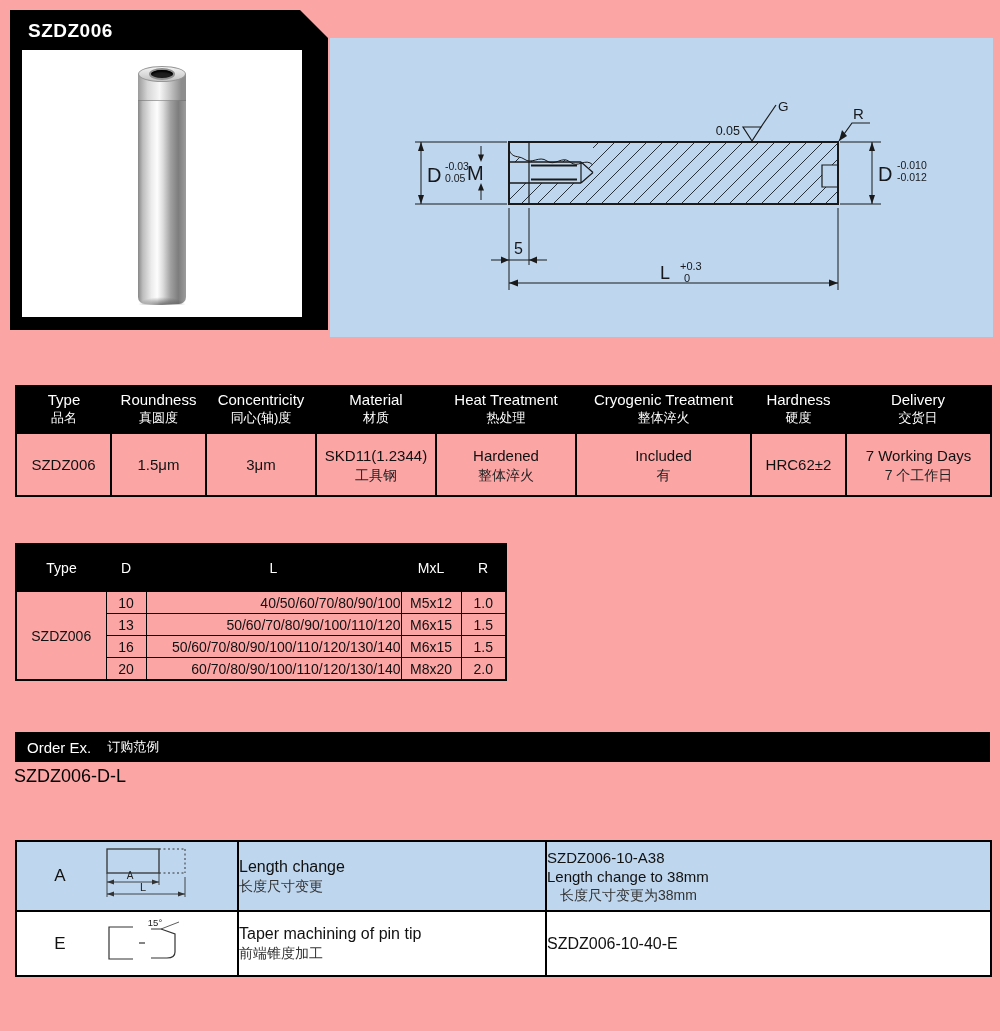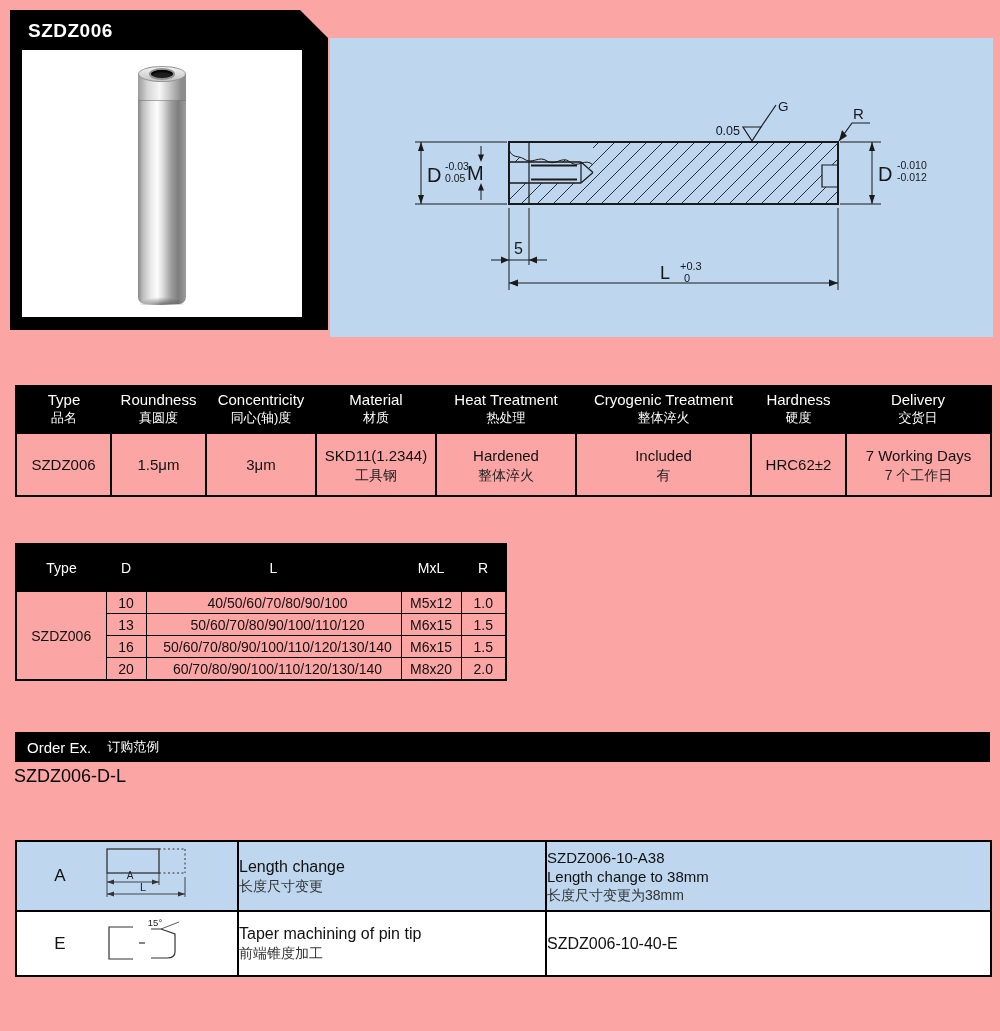--- a/index.html
+++ b/index.html
@@ -37,21 +37,21 @@
   .spec-table td{border:2px solid #000;text-align:center;height:61px;font-size:15px;padding:0;}
   .h-en{font-size:15px;line-height:18px;}
   .h-cn{font-size:13px;line-height:16px;margin-top:1px;}
   .c-en{font-size:15px;line-height:19px;}
   .c-cn{font-size:14px;line-height:18px;margin-top:1px;color:#222;}
 
   
   .dim-table{position:absolute;left:15px;top:543px;width:490px;border:2px solid #000;}
   .dim-table th{background:#000;color:#fff;font-weight:normal;font-size:14px;height:46px;padding:0;border:0;}
   .dim-table td{border:1.5px solid #000;font-size:14px;height:21px;padding:0;text-align:center;}
-  .dim-table td.lcol{text-align:center;padding-left:8px;}
+  .dim-table td.lcol{text-align:right;padding-left:8px;}
 
   
   .order-bar{position:absolute;left:15px;top:732px;width:975px;height:30px;background:#000;color:#fff;
     display:flex;align-items:center;gap:16px;padding-left:12px;box-sizing:border-box;}
   .order-bar .en{font-size:15px;}
   .order-bar .cn{font-size:13px;}
   .order-code{position:absolute;left:14px;top:766px;font-size:18px;color:#000;}
 
   
   .alt-table{position:absolute;left:15px;top:840px;width:975px;border:2px solid #000;}
@@ -64,21 +64,21 @@
   tr.alt-row-a td{background:#bed6ee;height:68px;}
   tr.alt-row-e td{background:#fff;height:63px;}
   .code-cell{display:flex;align-items:center;}
   .alt-code{width:86px;text-align:center;font-size:17px;color:#111;}
   .alt-diagram svg text{font-family:"Liberation Sans",sans-serif;fill:#222;}
   .desc-cell{padding-left:9px;margin-left:9px;}
   .d-en{font-size:16px;line-height:20px;color:#111;}
   .d-cn{font-size:14px;line-height:19px;color:#333;}
   .ord-cell{padding-left:22px;}
   .o-line{font-size:15px;line-height:19px;color:#111;}
-  .o-line.cn{font-size:14px;color:#333;}
+  .o-line.cn{font-size:14px;color:#333;margin-left:13px;}
   .o-single{font-size:16px;color:#111;}
 </style>
 </head>
 <body>
 
 <div class="page">
 
   <div class="product-card">
     <div class="product-title">SZDZ006</div>
     <div class="photo-area">

